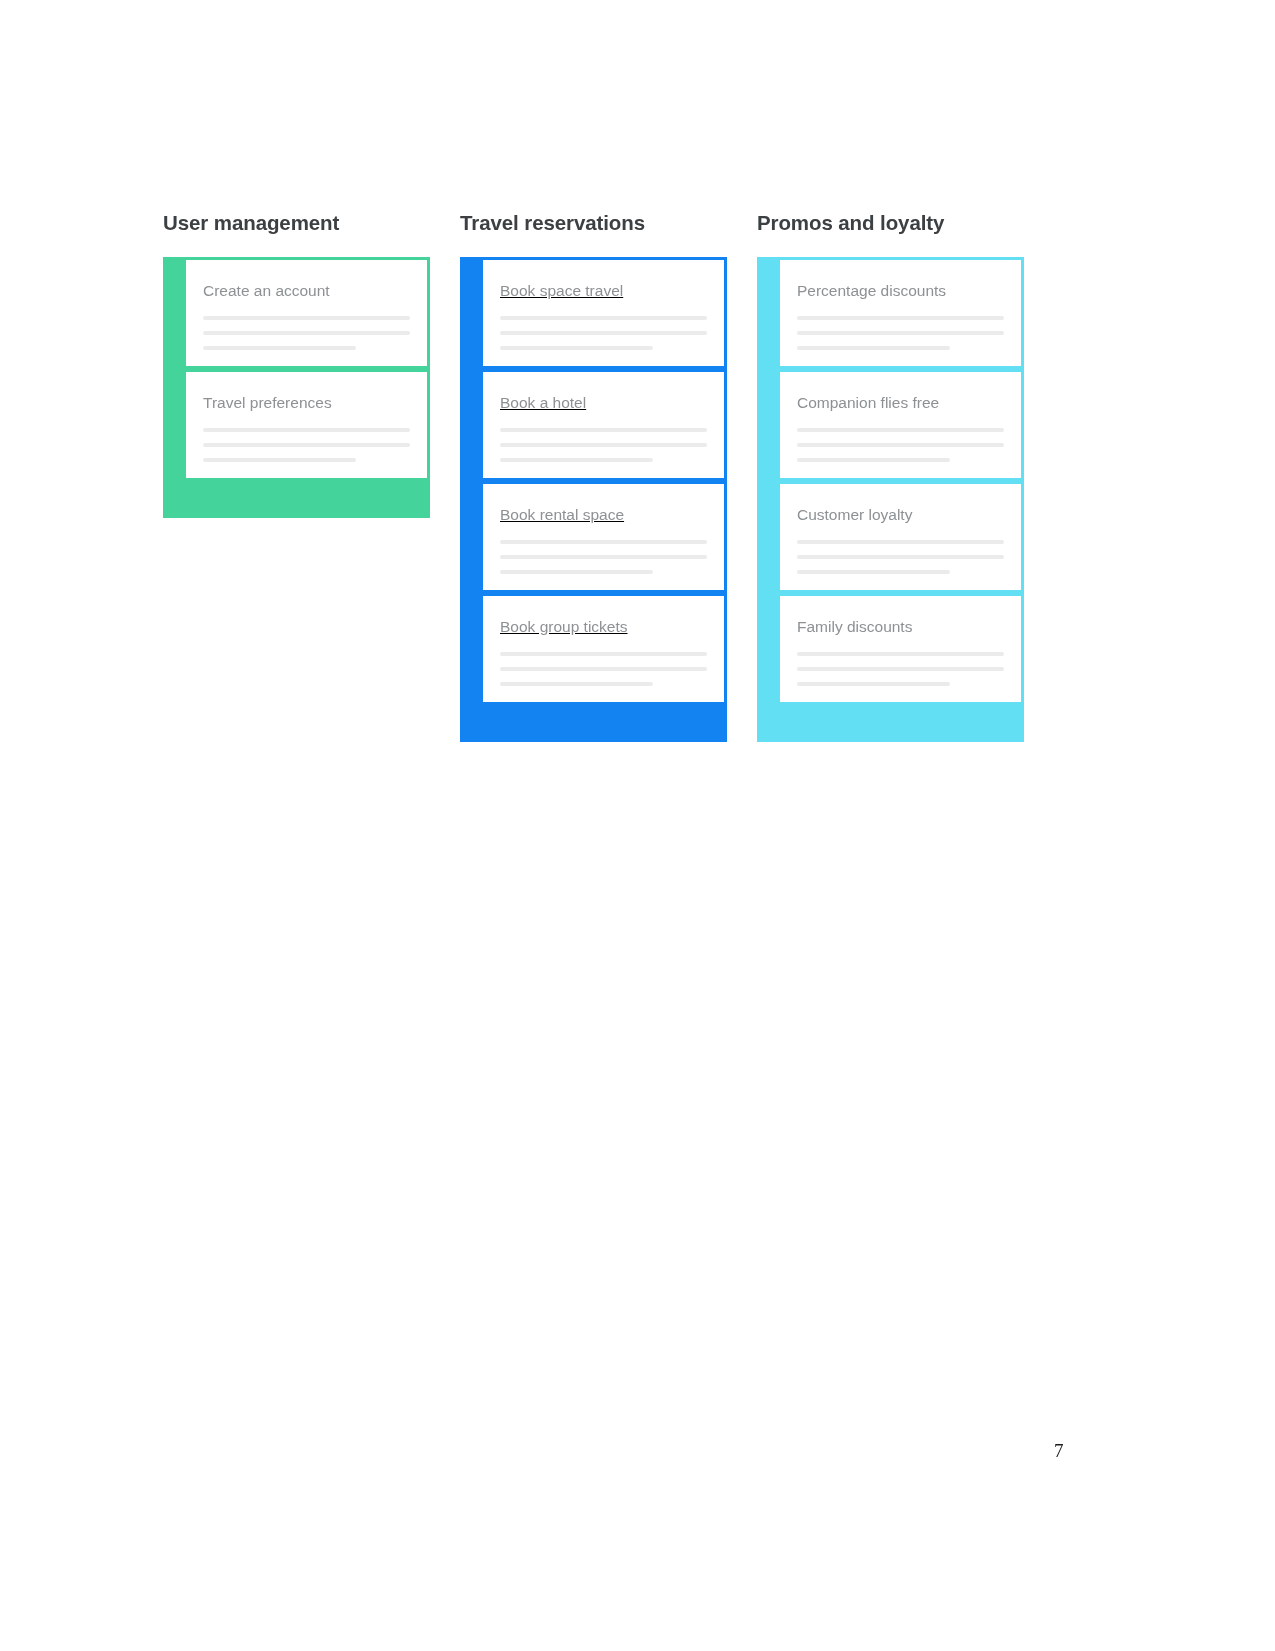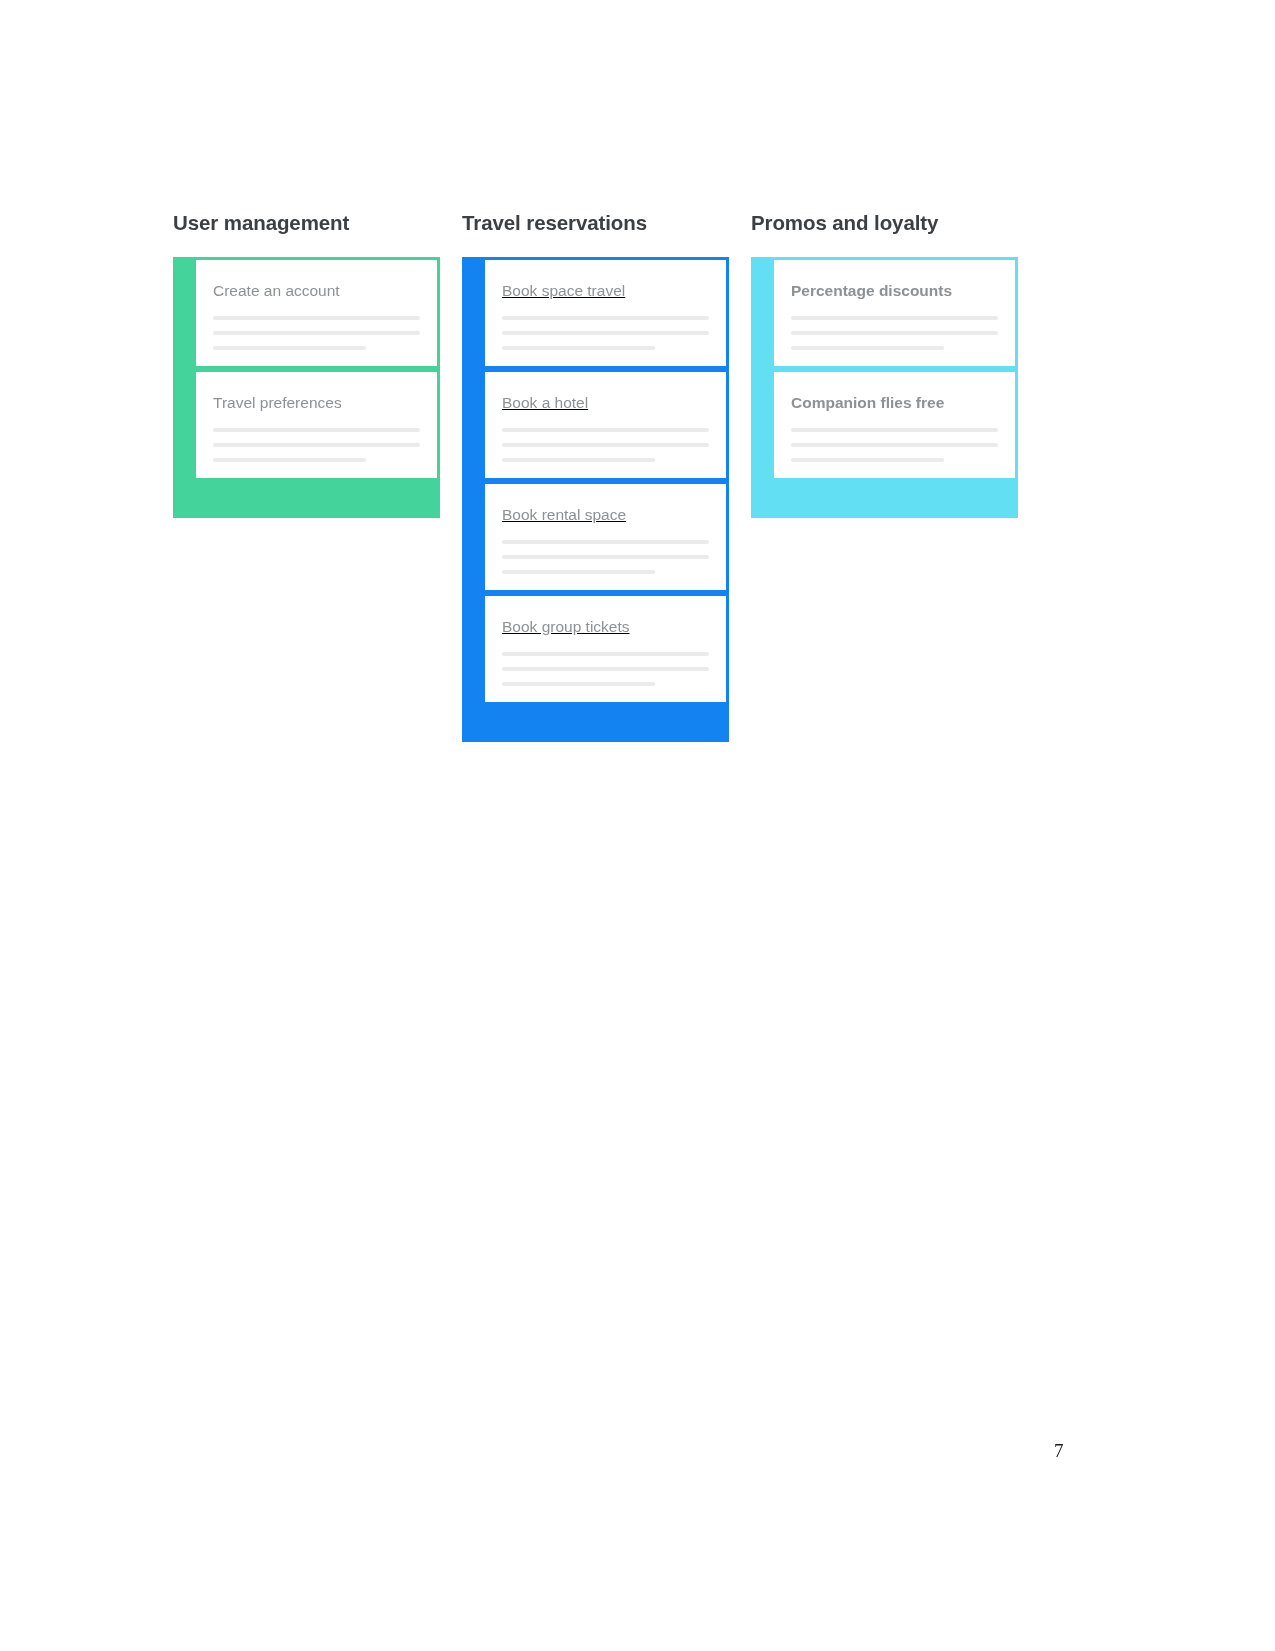--- a/index.html
+++ b/index.html
@@ -10,27 +10,27 @@
     width: 1275px;
     height: 1651px;
     background: #ffffff;
     font-family: "Liberation Sans", sans-serif;
     position: relative;
     overflow: hidden;
   }
 
   #board {
     position: absolute;
-    left: 173px;
+    left: 163px;
     top: 212px;
     width: 900px;
     display: flex;
     flex-direction: row;
     align-items: flex-start;
-    gap: 22px;
+    gap: 30px;
   }
 
   .column {
     width: 267px;
     display: flex;
     flex-direction: column;
   }
 
   .column-header {
     font-size: 20.5px;
@@ -78,21 +78,21 @@
     height: 4px;
     background: #ebebeb;
     border-radius: 2px;
   }
   .line.w-full { width: 100%; }
   .line.w-short { width: 74%; }
 
   
   .stack-green { background: #45d39c; }
   .stack-blue  { background: #1283f0; text-decoration: underline; }
-  .stack-cyan  { background: #62dff2; font-weight: bold; }
+  .stack-cyan  { background: #62dff2; }
 
   #page-number {
     position: absolute;
     left: 1054px;
     top: 1440px;
     font-family: "Liberation Serif", serif;
     font-size: 19px;
     color: #1a1a1a;
   }
 </style>
@@ -186,20 +186,36 @@
 
       <div class="card">
         <div class="card-title">Companion flies free</div>
         <div class="lines">
           <div class="line w-full"></div>
           <div class="line w-full"></div>
           <div class="line w-short"></div>
         </div>
       </div>
 
-
+      <div class="card">
+        <div class="card-title">Customer loyalty</div>
+        <div class="lines">
+          <div class="line w-full"></div>
+          <div class="line w-full"></div>
+          <div class="line w-short"></div>
+        </div>
+      </div>
+
+      <div class="card">
+        <div class="card-title">Family discounts</div>
+        <div class="lines">
+          <div class="line w-full"></div>
+          <div class="line w-full"></div>
+          <div class="line w-short"></div>
+        </div>
+      </div>
 
     </div>
   </div>
 
 </div>
 
 <div id="page-number">7</div>
 
 </body></html>

